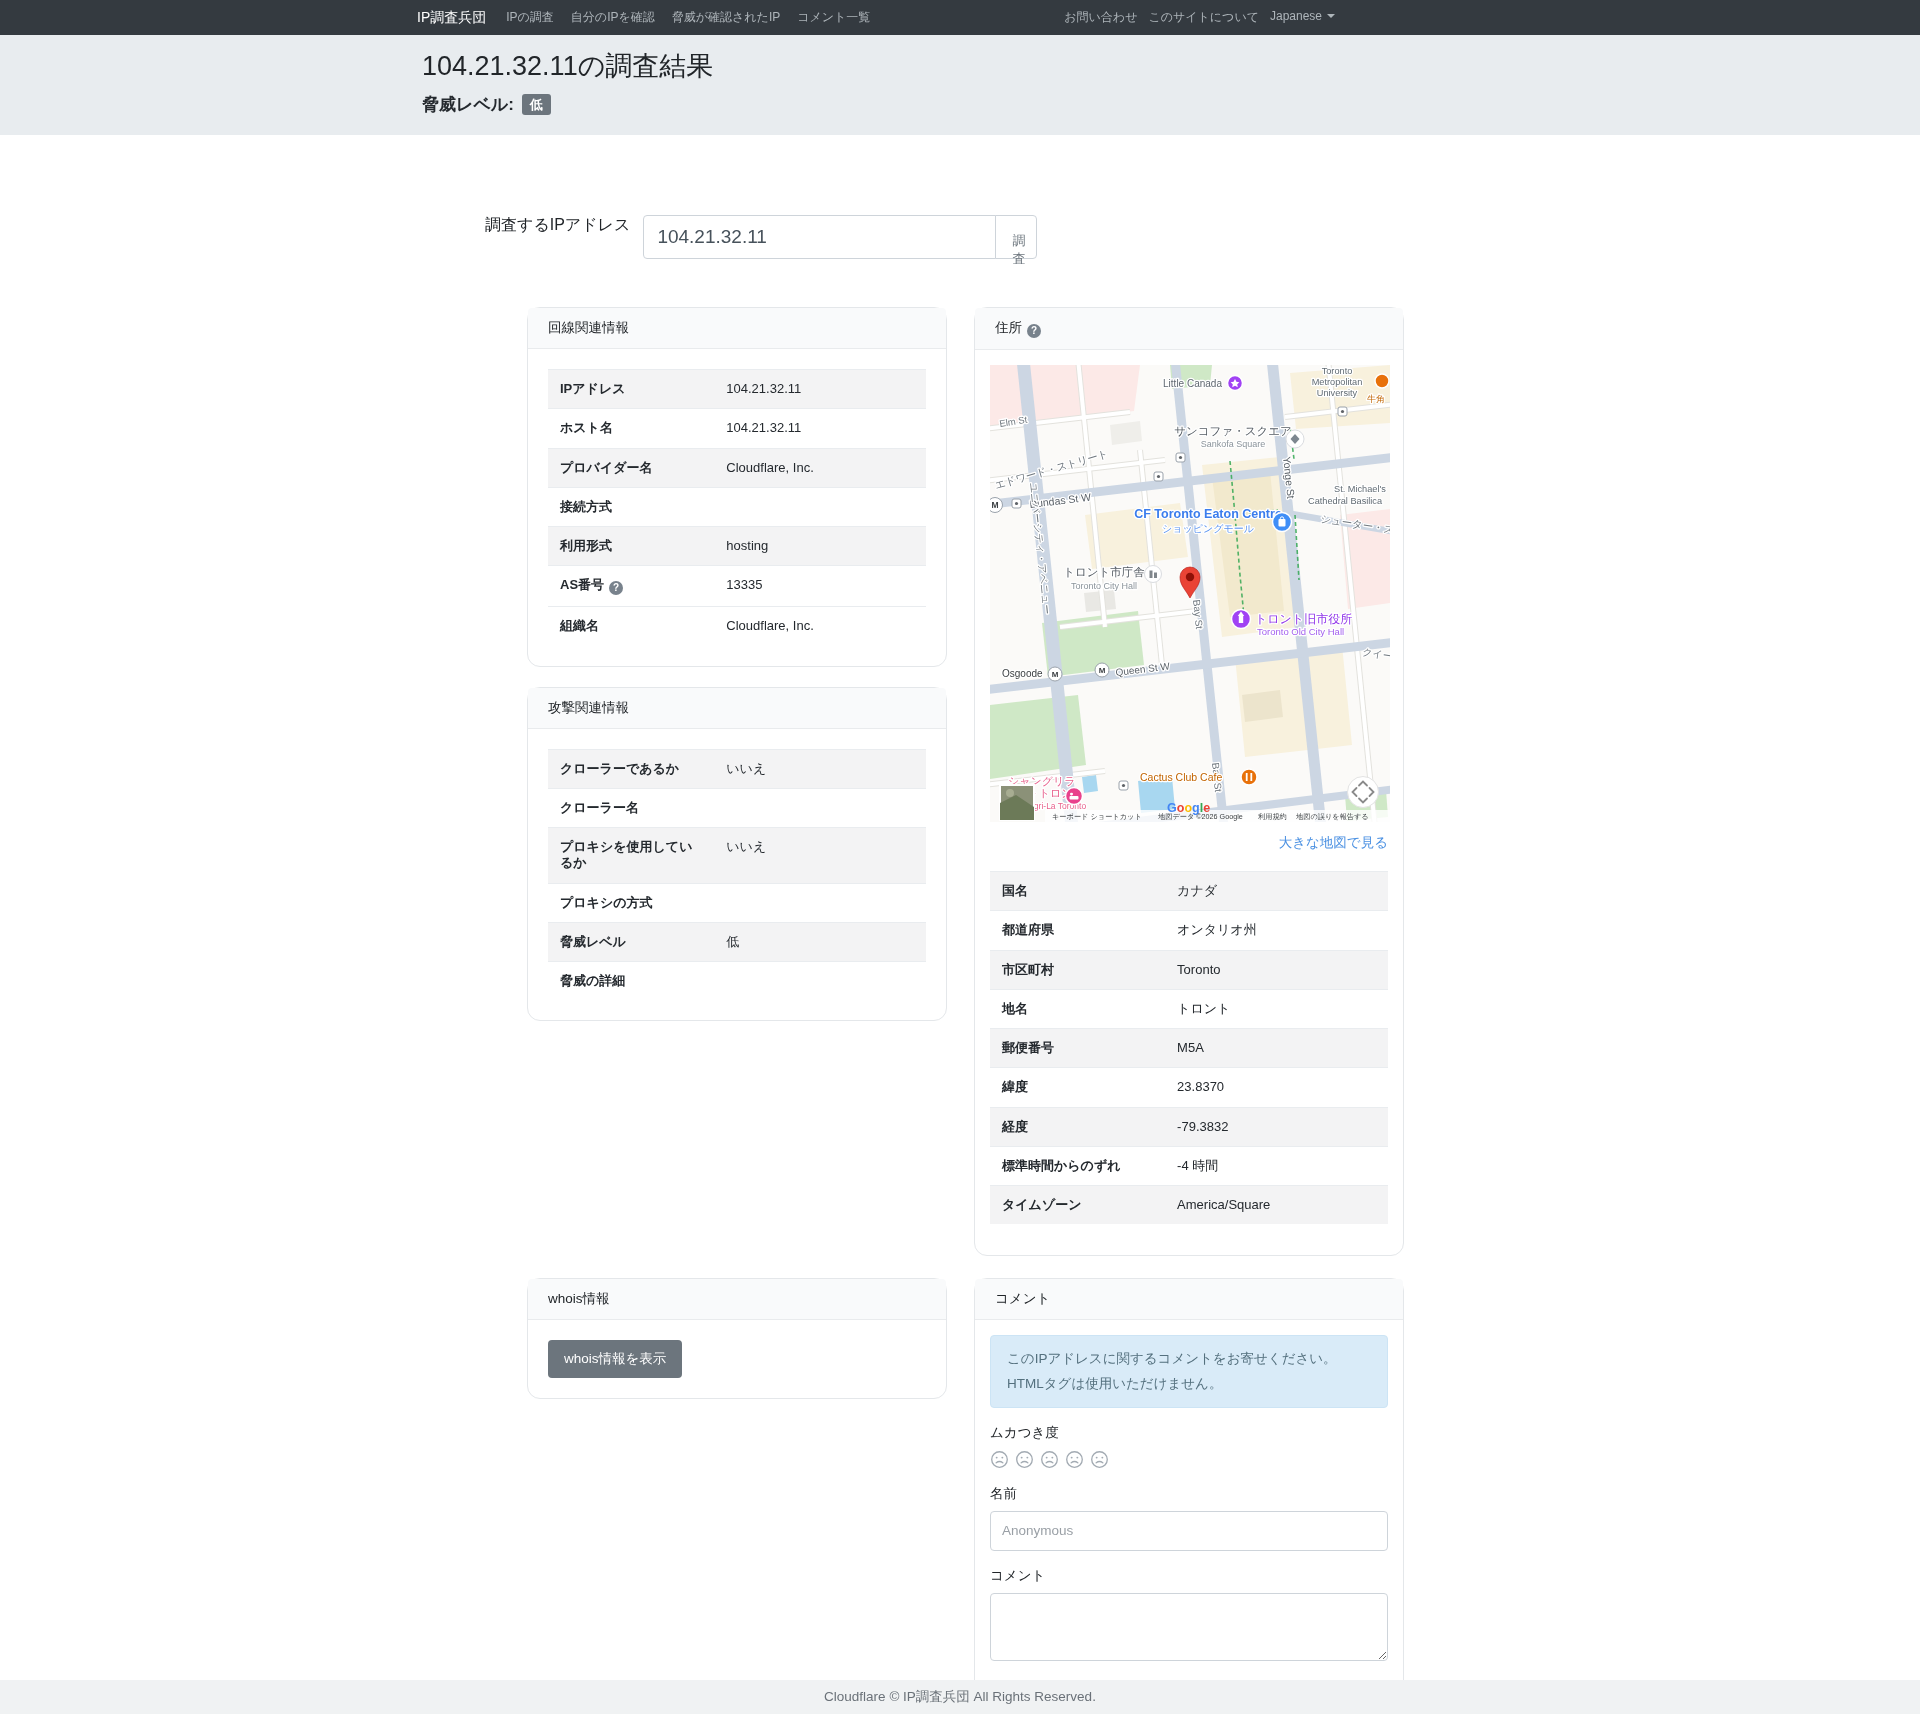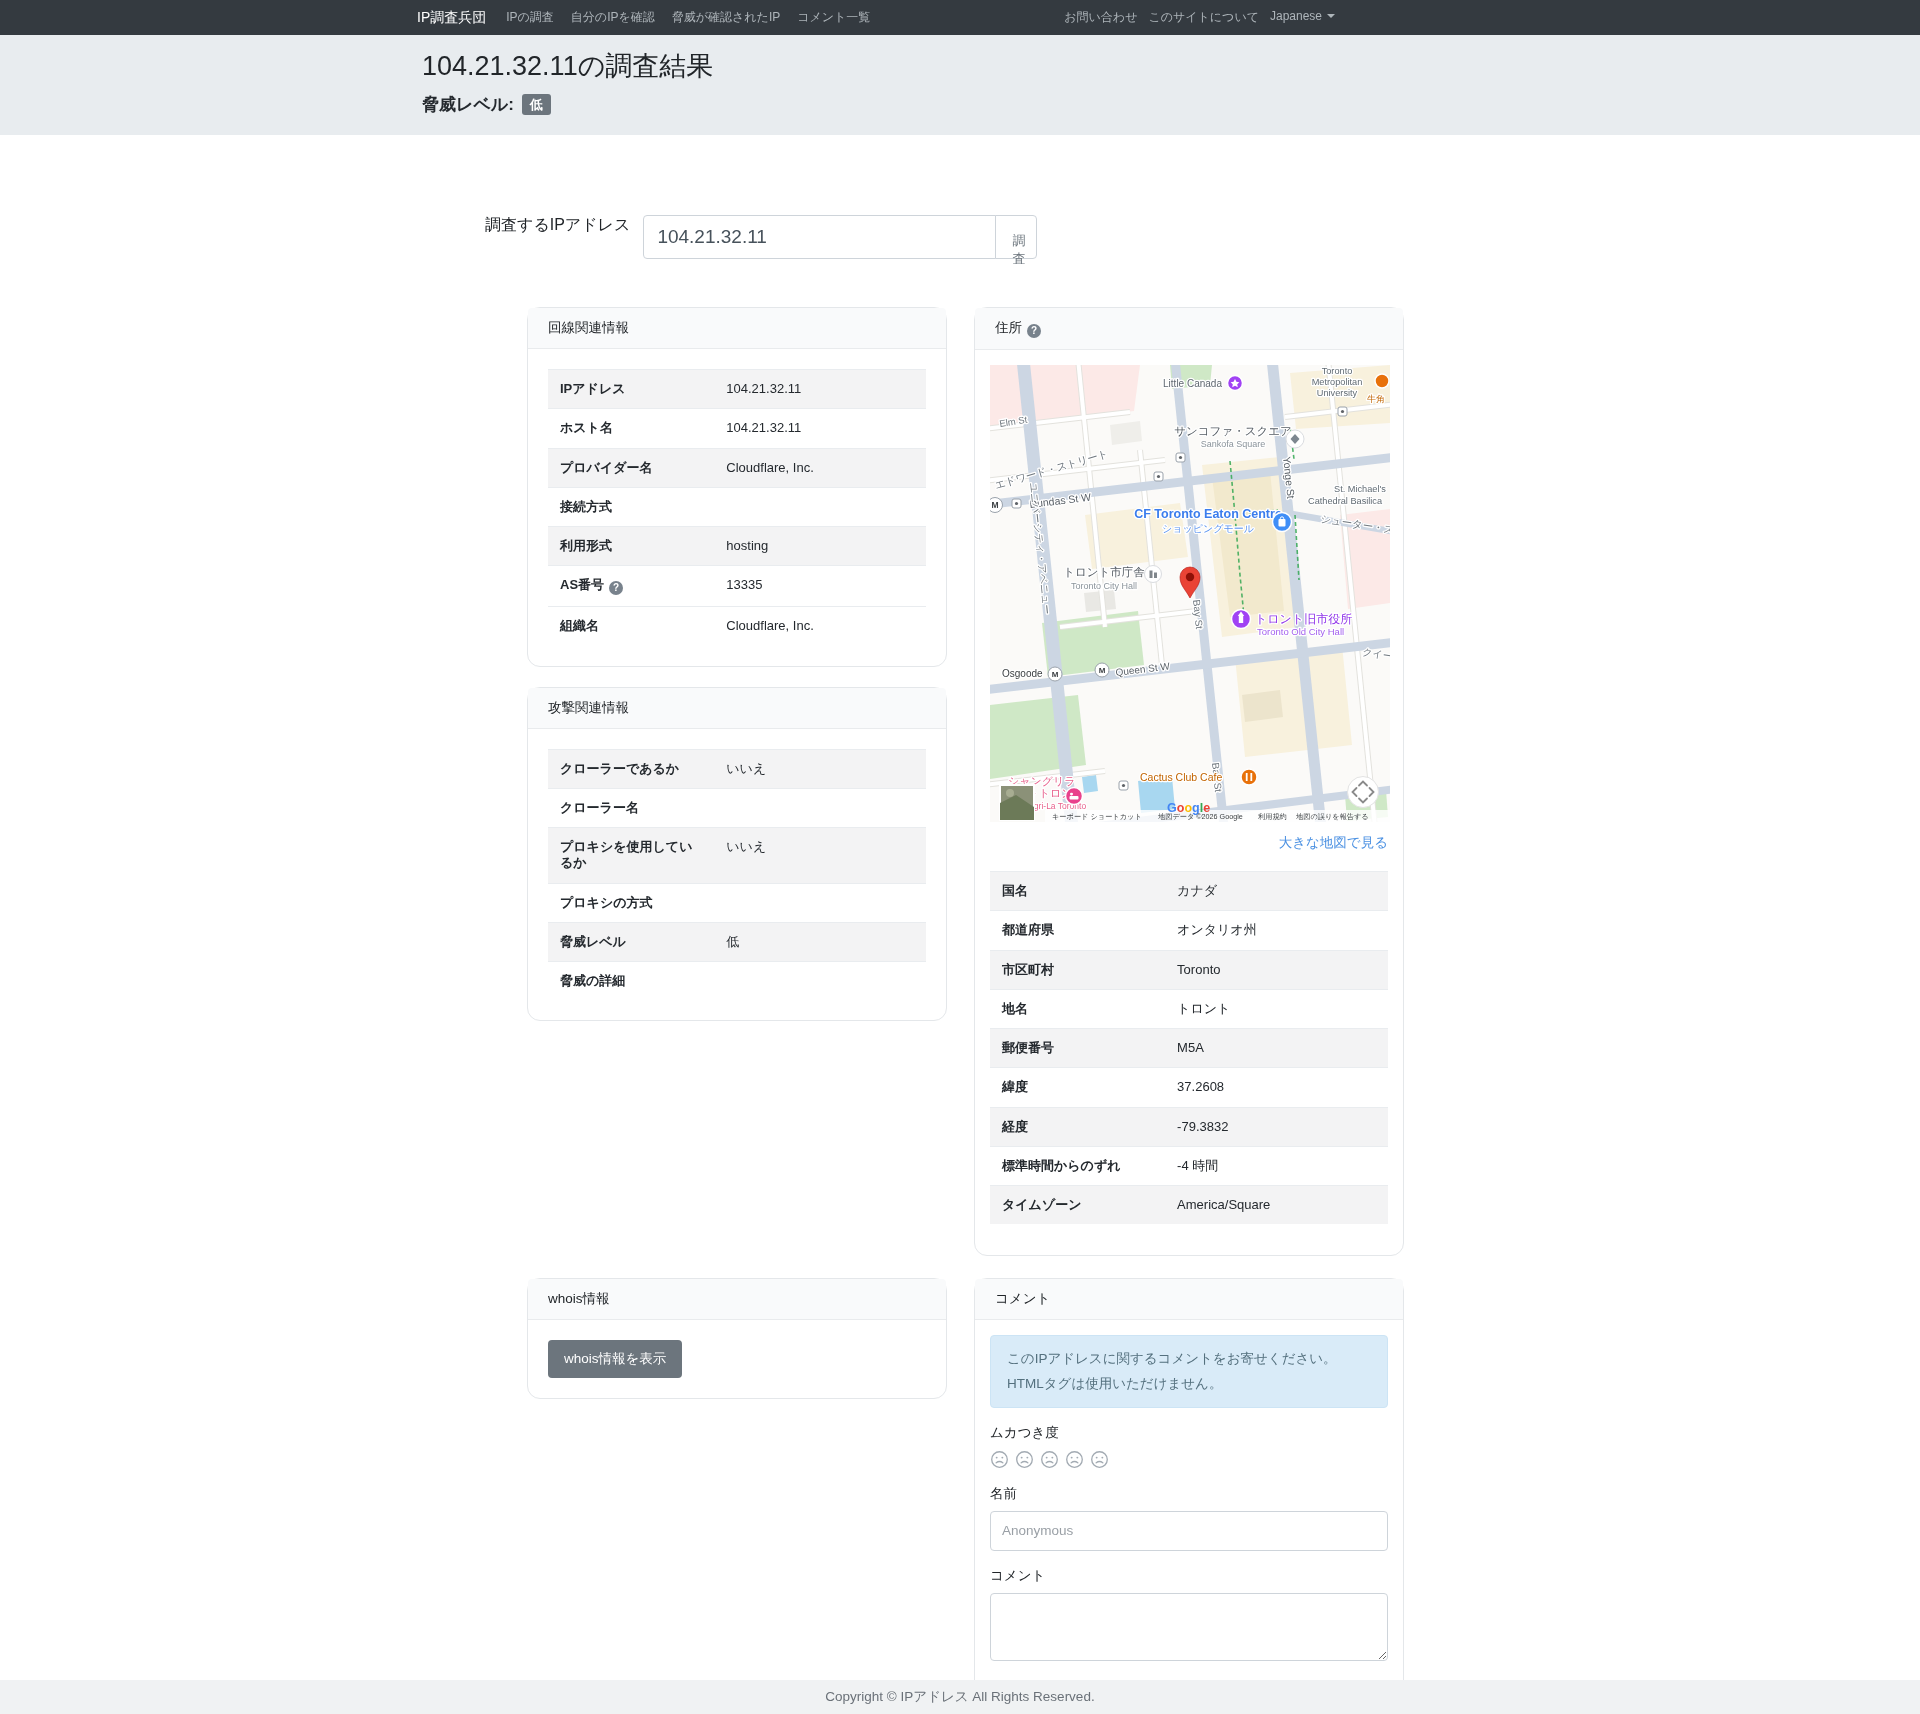--- a/index.html
+++ b/index.html
@@ -356,21 +356,21 @@
         <tr>
           <td class="lbl">地名</td>
           <td>トロント</td>
             </tr>
         <tr class="odd">
           <td class="lbl">郵便番号</td>
           <td>M5A</td>
             </tr>
         <tr>
           <td class="lbl">緯度</td>
-          <td>37.2608</td>
+          <td>23.8370</td>
             </tr>
         <tr class="odd">
           <td class="lbl">経度</td>
           <td>-79.3832</td>
             </tr>
         <tr>
           <td class="lbl">標準時間からのずれ</td>
           <td>-4 時間</td>
             </tr>
         <tr class="odd">
@@ -434,14 +434,14 @@
       <div class="form-label">コメント</div>
       <textarea class="textarea" style=""></textarea>
       <div>
         <button class="submit-btn">送信</button>
       </div>
     </div>
   </section>
 </div>
 
 <footer class="footer">
-  <span>Copyright © IPアドレス All Rights Reserved.</span>
+  <span>Cloudflare © IP調査兵団 All Rights Reserved.</span>
 </footer>
 
 </body></html>

